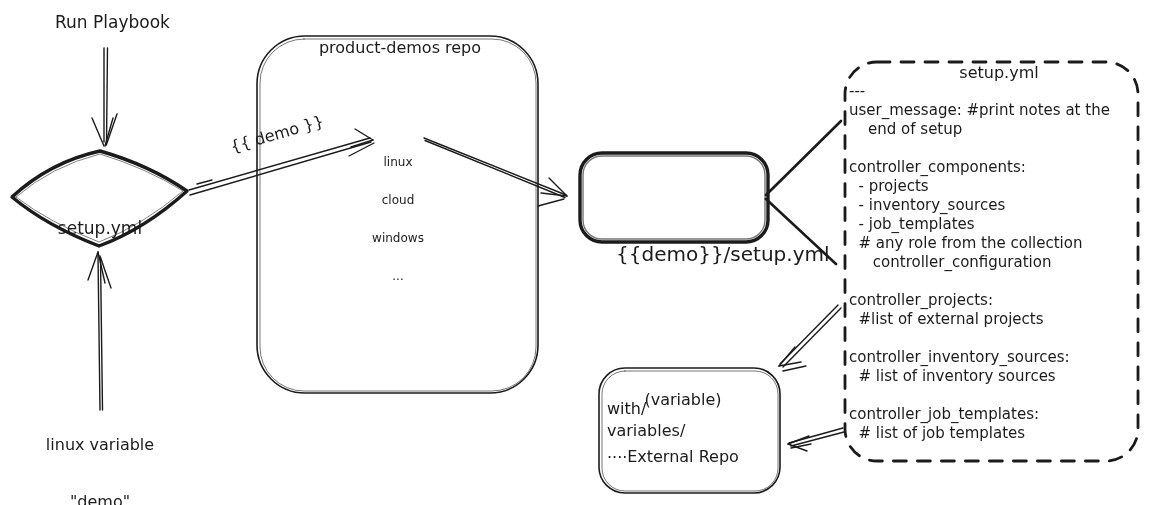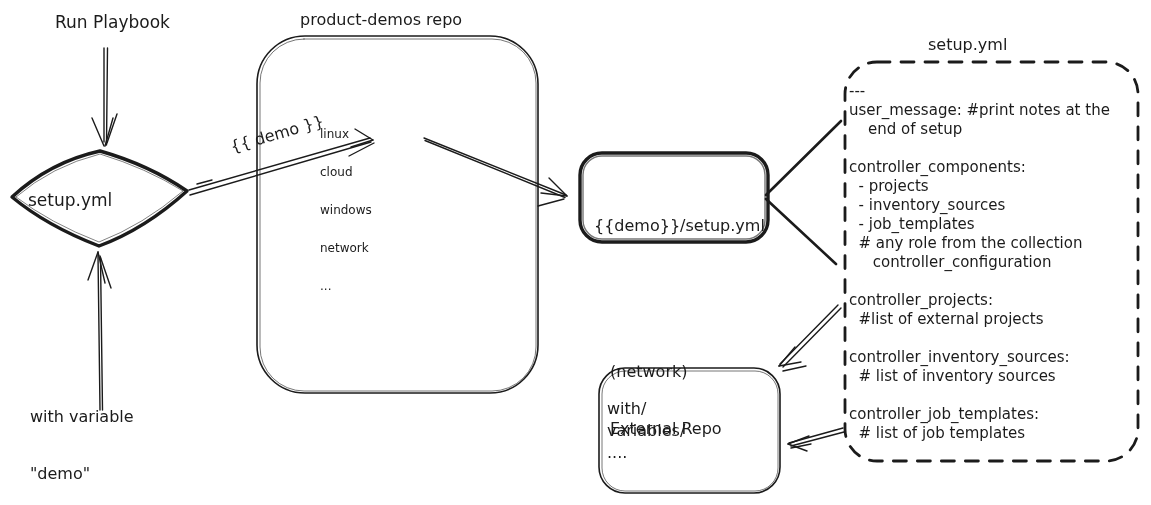--- a/index.html
+++ b/index.html
@@ -17,30 +17,30 @@
   svg.strokes {
     position: absolute; left: 0; top: 0;
     width: 1151px; height: 505px;
   }
   .label {
     position: absolute;
     white-space: pre;
     color: #1b1b1b;
     line-height: 1.2;
   }
-  .centered { text-align: left; }
+  .centered { text-align: center; margin-top: 28px; }
   .lbl-run-playbook   { left: 55px;  top: 12px;  font-size: 17px; }
   .lbl-with-variable  { left: 30px;  top: 369px; width: 140px; font-size: 16px; line-height: 19px; }
   .lbl-diamond        { left: 28px;  top: 190px; width: 144px; font-size: 17px; }
   .lbl-demo-arrow     { left: 228px; top: 138px; font-size: 16px;
                         transform: rotate(-16deg); transform-origin: left top; }
   .lbl-repo-title     { left: 300px; top: 10px;  width: 200px; font-size: 16px; }
   .repo-items         { left: 320px; top: 124px; width: 156px; font-size: 12px; }
   .repo-items > div   { line-height: 21px; margin-bottom: 17px; }
-  .lbl-vars-box       { left: 594px; top: 176px; width: 172px; font-size: 16px; line-height: 20px; }
+  .lbl-vars-box       { left: 616px; top: 176px; width: 172px; font-size: 20px; line-height: 20px; }
   .lbl-setup-title    { left: 928px; top: 35px;  width: 142px; font-size: 16px; }
   .yaml-block         { left: 849px; top: 82px;  font-size: 15px; }
   .yaml-block > div   { line-height: 19px; white-space: pre; }
   .lbl-external-title { left: 610px; top: 324px; width: 146px; font-size: 16px; line-height: 19px; }
   .external-items     { left: 607px; top: 398px; font-size: 16px; }
   .external-items > div { line-height: 22px; white-space: pre; }
 </style>
 </head>
 <body>
 
@@ -123,40 +123,40 @@
 
     <g stroke-width="1.6">
       <rect x="599" y="368" width="181" height="125" rx="26"></rect>
       <rect x="602" y="371" width="176" height="120" rx="23" stroke-width="1" opacity="0.6"></rect>
     </g>
   </svg>
 
   <div class="label lbl-run-playbook">Run Playbook</div>
 
   <div class="label lbl-with-variable centered">
-    <div>with variable</div>
+    <div>linux variable</div>
     <div>"demo"</div>
   </div>
 
   <div class="label lbl-diamond centered">setup.yml</div>
 
   <div class="label lbl-demo-arrow">{{ demo }}</div>
 
   <div class="label lbl-repo-title centered">product-demos repo</div>
 
-  <div class="label repo-items centered"><div>linux</div><div>cloud</div><div>windows</div><div>network</div><div>...</div></div>
+  <div class="label repo-items centered"><div>linux</div><div>cloud</div><div>windows</div><div>...</div></div>
 
   <div class="label lbl-vars-box centered">
     <div>{{demo}}/setup.yml</div>
   </div>
 
   <div class="label lbl-setup-title centered">setup.yml</div>
 
   <div class="label yaml-block"><div>---</div><div>user_message: #print notes at the</div><div>    end of setup</div><div>&nbsp;</div><div>controller_components:</div><div>  - projects</div><div>  - inventory_sources</div><div>  - job_templates</div><div>  # any role from the collection</div><div>     controller_configuration</div><div>&nbsp;</div><div>controller_projects:</div><div>  #list of external projects</div><div>&nbsp;</div><div>controller_inventory_sources:</div><div>  # list of inventory sources</div><div>&nbsp;</div><div>controller_job_templates:</div><div>  # list of job templates</div></div>
 
   <div class="label lbl-external-title centered">
-    <div>(network)</div>
+    <div>(variable)</div>
     <div>External Repo</div>
   </div>
 
   <div class="label external-items"><div>with/</div><div>variables/</div><div>....</div></div>
 
 </div>
 
 </body></html>

